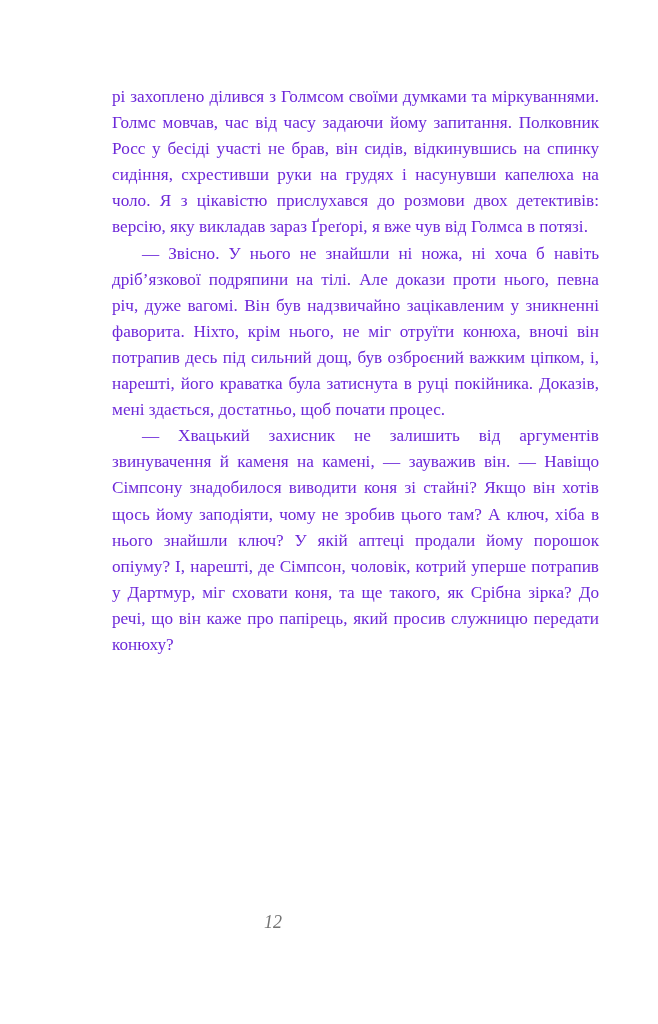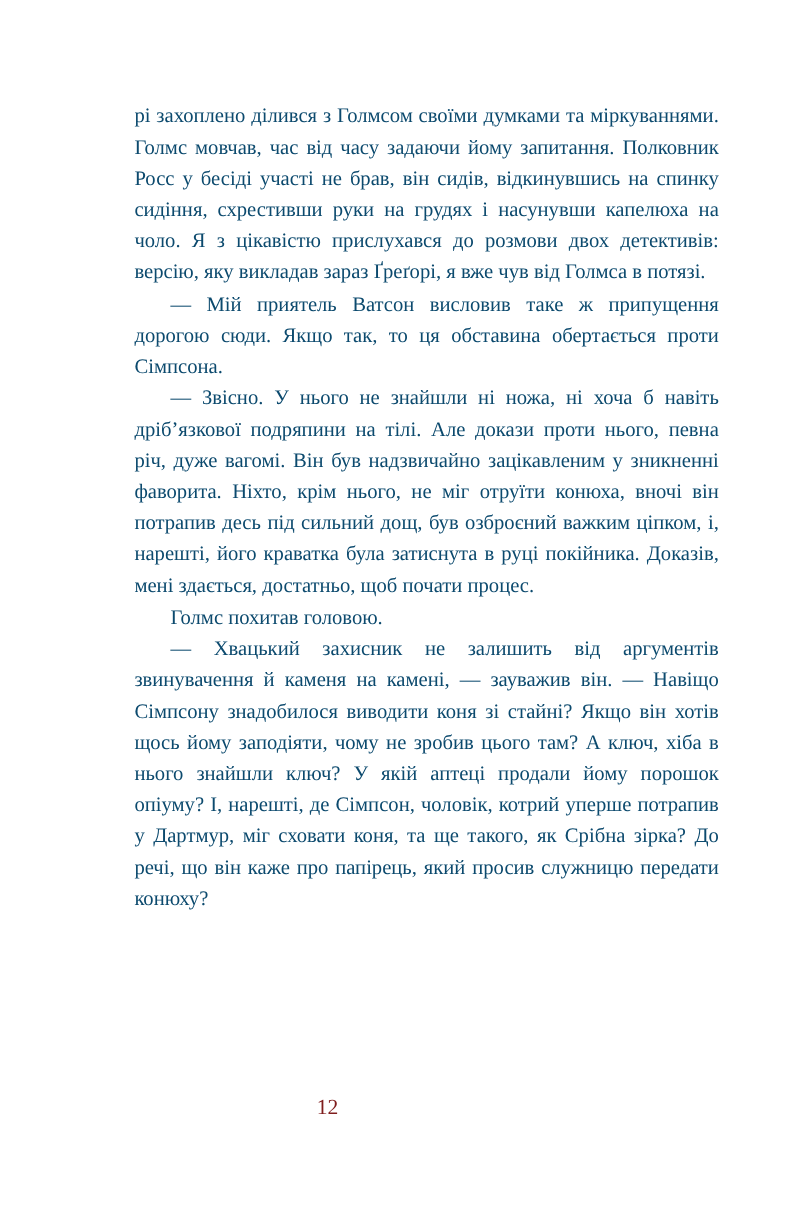--- a/index.html
+++ b/index.html
@@ -5,41 +5,40 @@
   html, body { margin: 0; padding: 0; background: #ffffff; }
   body { width: 658px; height: 1024px; position: relative; overflow: hidden; }
   .page {
     position: absolute;
     left: 112px;
     top: 84px;
     width: 487px;
     font-family: "Liberation Serif", "DejaVu Serif", serif;
     font-size: 17.2px;
     line-height: 26.1px;
-    color: #0c4a6e;
+    color: #6d28d9;
     text-align: justify;
     hyphens: manual;
   }
   .page p { margin: 0; }
   .page p.indent { text-indent: 30px; }
   .page p.first { text-indent: 0; }
   .page-number {
     position: absolute;
     left: 0; width: 546px;
     top: 912px;
     text-align: center;
     font-family: "Liberation Serif", "DejaVu Serif", serif;
+    font-style: italic;
     font-size: 18px;
-    color: #7f1d1d;
+    color: #737373;
   }
 </style>
 </head>
 <body>
 
 <div class="page">
   <p class="first">рі захоплено ділився з Голмсом своїми думками та міркуваннями. Голмс мовчав, час від часу задаючи йому запитання. Полковник Росс у бесіді участі не брав, він сидів, відкинувшись на спинку сидіння, схрестивши руки на грудях і насунувши капелюха на чоло. Я з цікавістю прислухався до розмови двох детективів: версію, яку викладав зараз Ґреґорі, я вже чув від Голмса в потязі.</p>
-  <p class="indent">— Мій приятель Ватсон висловив таке ж припущення дорогою сюди. Якщо так, то ця обставина обертається проти Сімпсона.</p>
   <p class="indent">— Звісно. У нього не знайшли ні ножа, ні хоча б навіть дріб’язкової подряпини на тілі. Але докази проти нього, певна річ, дуже вагомі. Він був надзвичайно зацікавленим у зникненні фаворита. Ніхто, крім нього, не міг отруїти конюха, вночі він потрапив десь під сильний дощ, був озброєний важким ціпком, і, нарешті, його краватка була затиснута в руці покійника. Доказів, мені здається, достатньо, щоб почати процес.</p>
-  <p class="indent">Голмс похитав головою.</p>
   <p class="indent">— Хвацький захисник не залишить від аргументів звинувачення й каменя на камені, — зауважив він. — Навіщо Сімпсону знадобилося виводити коня зі стайні? Якщо він хотів щось йому заподіяти, чому не зробив цього там? А ключ, хіба в нього знайшли ключ? У якій аптеці продали йому порошок опіуму? І, нарешті, де Сімпсон, чоловік, котрий уперше потрапив у Дартмур, міг сховати коня, та ще такого, як Срібна зірка? До речі, що він каже про папірець, який просив служницю передати конюху?</p>
 </div>
 
 <div class="page-number">12</div>
 
 </body></html>

